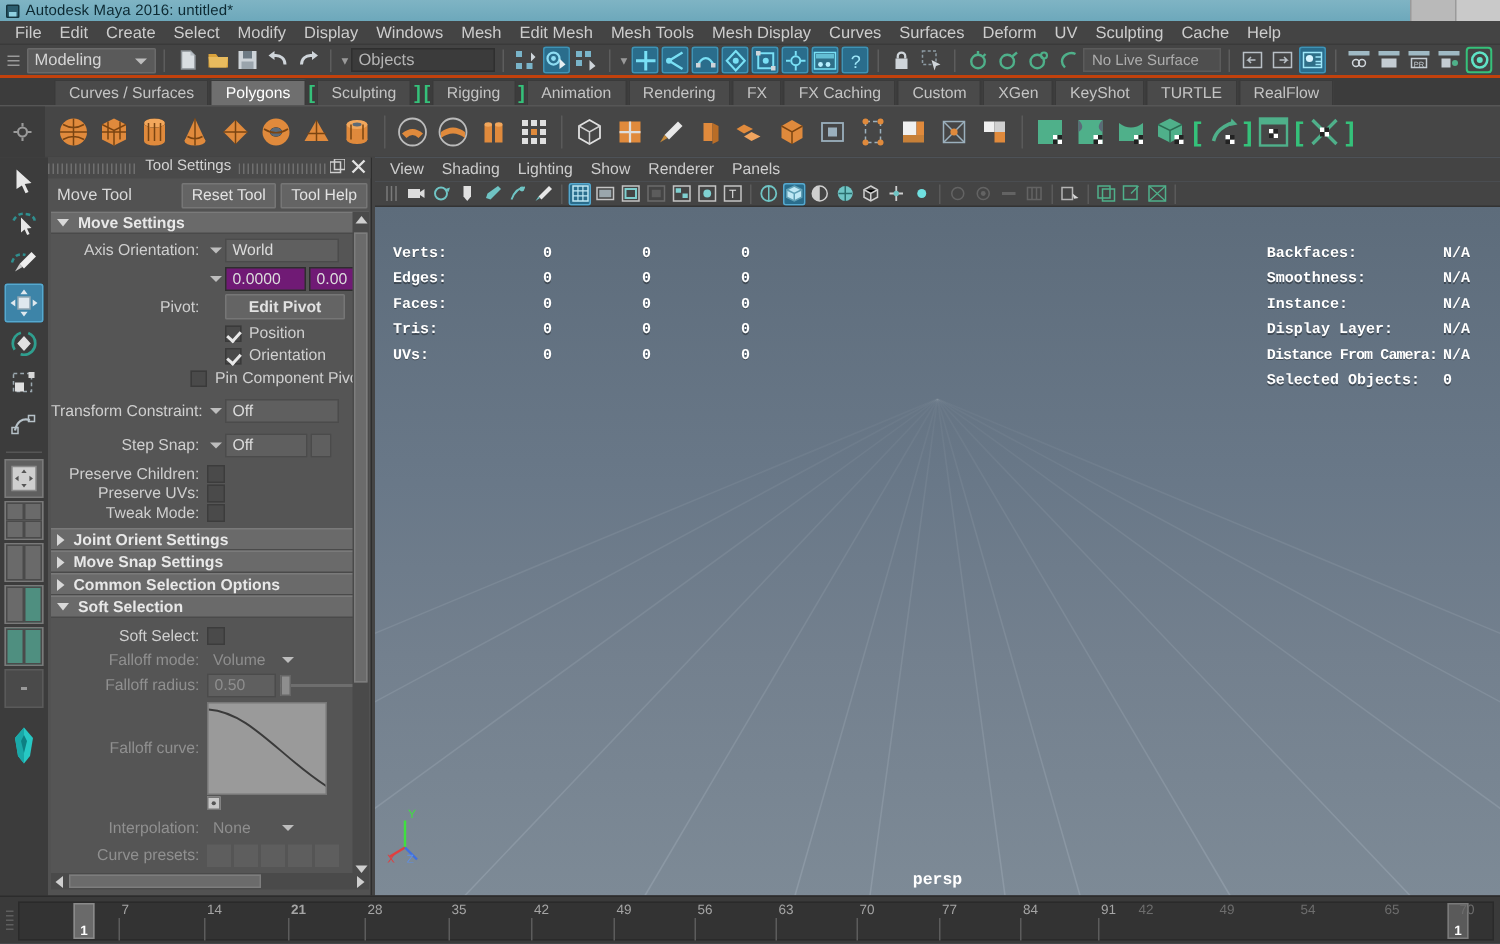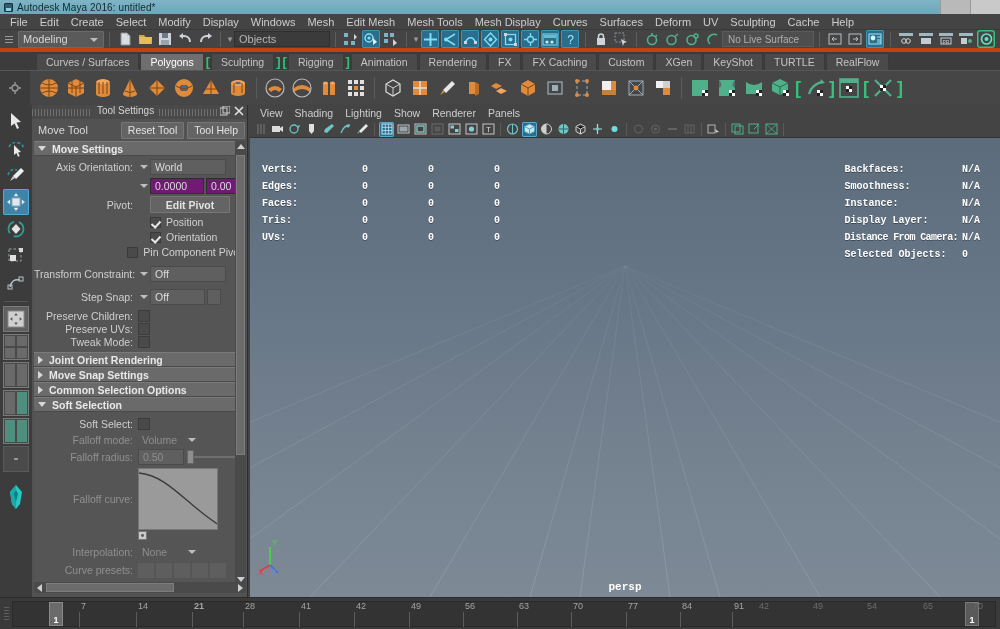--- a/index.html
+++ b/index.html
@@ -41,21 +41,21 @@
   }
   .menubar .mi{
     padding:0 6px;height:16px;line-height:16px;
     font-size:11px;color:#cdcdcd;white-space:nowrap;cursor:default;
   }
 
   
   .statusline{
     height:22px;width:1000px;background:#444444;
     display:flex;align-items:center;gap:0px;
-    border-bottom:4px solid #c2410c;padding-left:2px;
+    border-bottom:2px solid #c2410c;padding-left:2px;
   }
   .sl-burger{
     width:14px;height:18px;display:flex;flex-direction:column;
     justify-content:center;gap:2px;align-items:center;flex:none;margin-right:2px;
   }
   .sl-burger i{display:block;width:8px;height:1px;background:#9a9a9a;}
   .menuset{
     width:86px;height:17px;background:#5a5a5a;border:1px solid #6a6a6a;
     border-radius:1px;display:flex;align-items:center;
     padding:0 4px;font-size:11px;color:#d6d6d6;position:relative;flex:none;
@@ -1058,21 +1058,21 @@
         <span class="lbl">Preserve UVs:</span>
         <span class="sq"></span>
       </div>
       <div class="row" style="height:13px;margin-top:0px">
         <span class="lbl">Tweak Mode:</span>
         <span class="sq"></span>
       </div>
 
       <div class="sect" style="margin-top:4px">
         <span class="tri right"></span>
-        <span>Joint Orient Rendering</span>
+        <span>Joint Orient Settings</span>
       </div>
       <div class="sect">
         <span class="tri right"></span>
         <span>Move Snap Settings</span>
       </div>
       <div class="sect">
         <span class="tri right"></span>
         <span>Common Selection Options</span>
       </div>
       <div class="sect">
@@ -1481,21 +1481,21 @@
       <span class="ts-cur" style="left:952px;background:#5a5a5a;border-color:#7a7a7a;">1</span>
     <span class="ts-tick" style="left: 66px;"></span>
         <span class="ts-num" style="left: 68px;">7</span>
         <span class="ts-tick" style="left: 123px;"></span>
         <span class="ts-num" style="left: 125px;">14</span>
         <span class="ts-tick" style="left: 179px;"></span>
         <span class="ts-num" style="left: 181px; font-weight: bold;">21</span>
         <span class="ts-tick" style="left: 230px;"></span>
         <span class="ts-num" style="left: 232px;">28</span>
         <span class="ts-tick" style="left: 286px;"></span>
-        <span class="ts-num" style="left: 288px;">41</span>
+        <span class="ts-num" style="left: 288px;">35</span>
         <span class="ts-tick" style="left: 341px;"></span>
         <span class="ts-num" style="left: 343px;">42</span>
         <span class="ts-tick" style="left: 396px;"></span>
         <span class="ts-num" style="left: 398px;">49</span>
         <span class="ts-tick" style="left: 450px;"></span>
         <span class="ts-num" style="left: 452px;">56</span>
         <span class="ts-tick" style="left: 504px;"></span>
         <span class="ts-num" style="left: 506px;">63</span>
         <span class="ts-tick" style="left: 558px;"></span>
         <span class="ts-num" style="left: 560px;">70</span>

